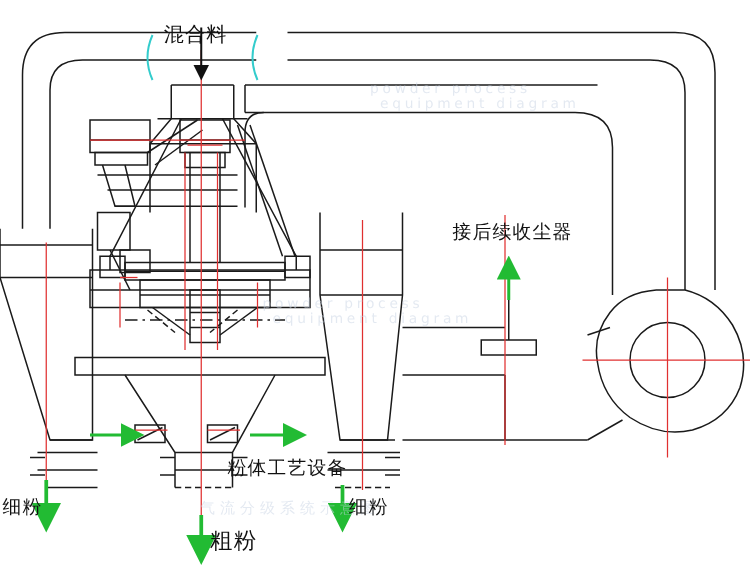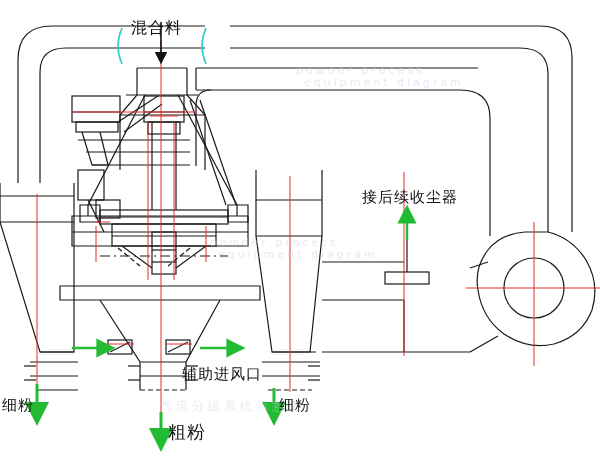--- a/index.html
+++ b/index.html
@@ -23,21 +23,21 @@
     height: 457px;
   }
   .label {
     position: absolute;
     font-family: "DejaVu Sans", "Liberation Sans", sans-serif;
     color: #111111;
     white-space: nowrap;
     letter-spacing: 1px;
   }
   .label-feed    { left: 131px; top: 18px;   font-size: 16px; }
-  .label-dust    { left: 362px; top: 188px; font-size: 15px; }
+  .label-dust    { left: 362px; top: 176px; font-size: 15px; }
   .label-aux     { left: 182px; top: 365px; font-size: 15px; }
   .label-fine-l  { left: 2px;   top: 396px; font-size: 15px; }
   .label-coarse  { left: 168px; top: 420px; font-size: 18px; }
   .label-fine-r  { left: 279px; top: 396px; font-size: 15px; }
   .watermark {
     position: absolute;
     color: #c9d4e4;
     opacity: 0.5;
     font-size: 11px;
     letter-spacing: 3px;
@@ -242,18 +242,18 @@
   </svg>
 
   <div class="watermark wm-1">powder process</div>
   <div class="watermark wm-2">equipment diagram</div>
   <div class="watermark wm-3">powder process</div>
   <div class="watermark wm-4">equipment diagram</div>
   <div class="watermark wm-6">气流分级系统示意图</div>
 
   <div class="label label-feed">混合料</div>
   <div class="label label-dust">接后续收尘器</div>
-  <div class="label label-aux">辅助进风口</div>
+  <div class="label label-aux">粉体工艺设备</div>
   <div class="label label-fine-l">细粉</div>
   <div class="label label-coarse">粗粉</div>
   <div class="label label-fine-r">细粉</div>
 
 </div>
 
 </body></html>

